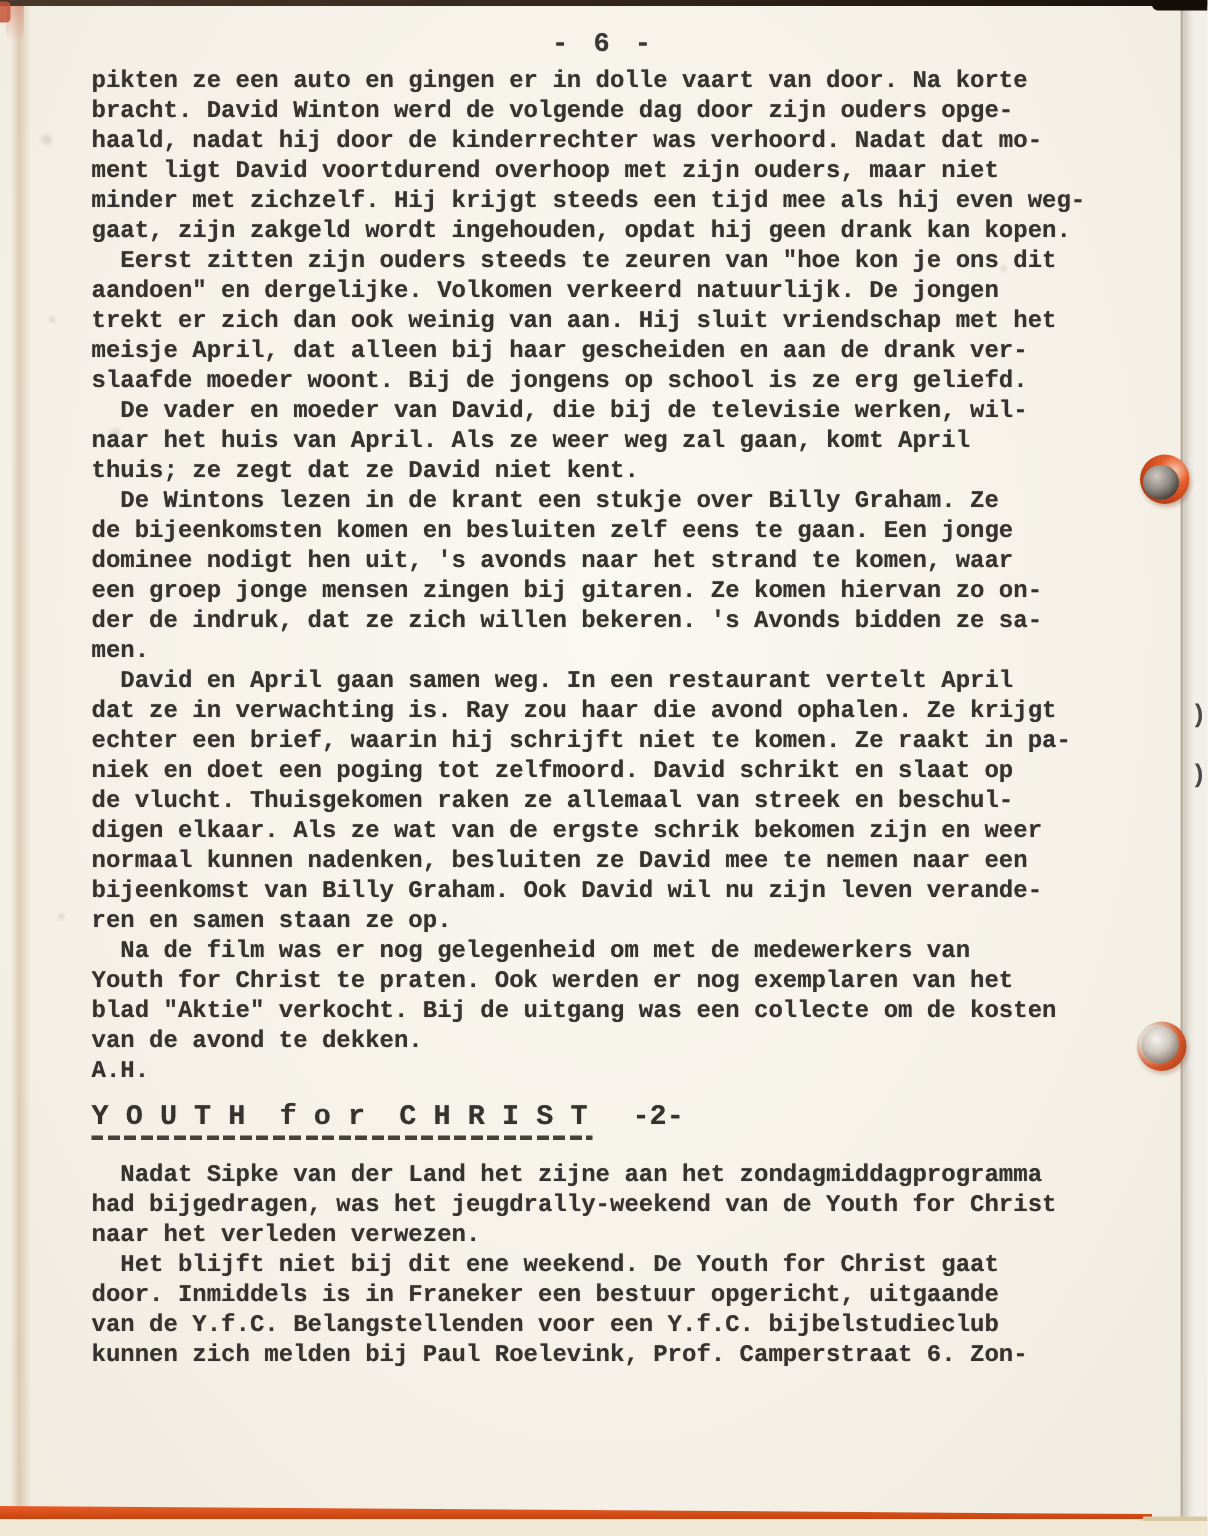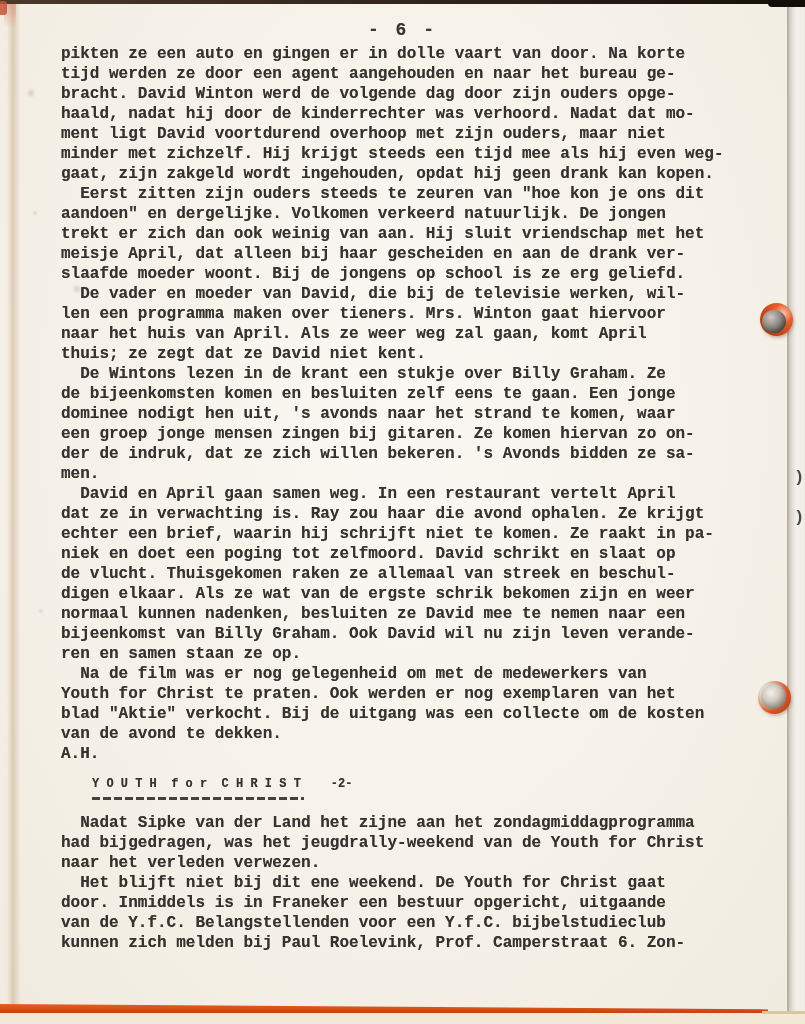--- a/index.html
+++ b/index.html
@@ -51,21 +51,21 @@
   
   .page-number { position:absolute; top:20px; left:0; width:805px; text-align:center;
     font-size:18px; font-weight:700; color:#3a3836; letter-spacing:3px;
     text-shadow:0 0 .6px rgba(50,48,44,.6); }
   .text-body { position:absolute; left:61px; top:44px; width:714px;
     font-size:16px; line-height:20px; font-weight:700; color:#35332f;
     text-shadow:0 0 .6px rgba(50,48,44,.55); }
   .line { white-space:pre; height:20px; }
   .paragraph { margin:0; }
   .signature { padding-right:32px; }
-  .heading-line { margin-top:10px; margin-bottom:17px; font-size:12px; white-space:pre;margin-left:31px; }
+  .heading-line { margin-top:10px; margin-bottom:17px; font-size:19px; white-space:pre; }
   .heading-text { position:relative; display:inline-block; padding-bottom:2px; }
   .heading-text::after { content:""; position:absolute; left:0; right:-3px; bottom:-4px; height:3px;
     background:repeating-linear-gradient(90deg,#45423c 0 8px, rgba(0,0,0,0) 8px 11px); }
   .heading-suffix { margin-left:30px; }
 </style>
 </head>
 <body>
 
 <div>
   <div class="spine-band"></div>
@@ -75,37 +75,35 @@
   <div class="top-edge"></div>
   <div class="top-right-blob"></div>
   <div class="top-left-red"></div>
   <div class="specks"></div>
 
   <div class="page-number">- 6 -</div>
 
   <div class="text-body">
       <div class="paragraph">
         <div class="line">pikten ze een auto en gingen er in dolle vaart van door. Na korte</div>
-        <div class="line">tijd werden ze door een agent aangehouden en naar het bureau ge-</div>
         <div class="line">bracht. David Winton werd de volgende dag door zijn ouders opge-</div>
         <div class="line">haald, nadat hij door de kinderrechter was verhoord. Nadat dat mo-</div>
         <div class="line">ment ligt David voortdurend overhoop met zijn ouders, maar niet</div>
         <div class="line">minder met zichzelf. Hij krijgt steeds een tijd mee als hij even weg-</div>
         <div class="line">gaat, zijn zakgeld wordt ingehouden, opdat hij geen drank kan kopen.</div>
       </div>
       <div class="paragraph">
         <div class="line">  Eerst zitten zijn ouders steeds te zeuren van "hoe kon je ons dit</div>
         <div class="line">aandoen" en dergelijke. Volkomen verkeerd natuurlijk. De jongen</div>
         <div class="line">trekt er zich dan ook weinig van aan. Hij sluit vriendschap met het</div>
         <div class="line">meisje April, dat alleen bij haar gescheiden en aan de drank ver-</div>
         <div class="line">slaafde moeder woont. Bij de jongens op school is ze erg geliefd.</div>
       </div>
       <div class="paragraph">
         <div class="line">  De vader en moeder van David, die bij de televisie werken, wil-</div>
-        <div class="line">len een programma maken over tieners. Mrs. Winton gaat hiervoor</div>
         <div class="line">naar het huis van April. Als ze weer weg zal gaan, komt April</div>
         <div class="line">thuis; ze zegt dat ze David niet kent.</div>
       </div>
       <div class="paragraph">
         <div class="line">  De Wintons lezen in de krant een stukje over Billy Graham. Ze</div>
         <div class="line">de bijeenkomsten komen en besluiten zelf eens te gaan. Een jonge</div>
         <div class="line">dominee nodigt hen uit, 's avonds naar het strand te komen, waar</div>
         <div class="line">een groep jonge mensen zingen bij gitaren. Ze komen hiervan zo on-</div>
         <div class="line">der de indruk, dat ze zich willen bekeren. 's Avonds bidden ze sa-</div>
         <div class="line">men.</div>

